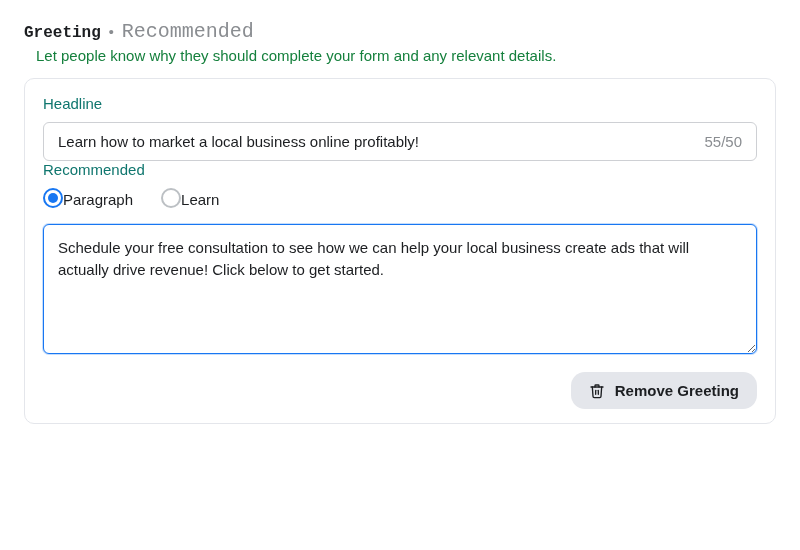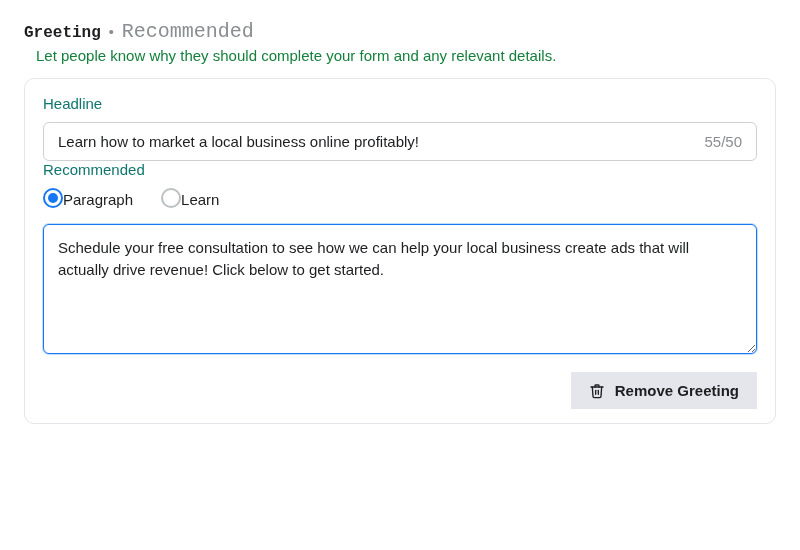--- a/index.html
+++ b/index.html
@@ -124,21 +124,21 @@
       display: flex;
       justify-content: flex-end;
       margin-top: 14px;
     }
     .remove-btn {
       display: flex;
       align-items: center;
       gap: 10px;
       background: #e4e6eb;
       border: none;
-      border-radius: 0;
+      border-radius: 14px;
       padding: 10px 18px;
       font-size: 15px;
       font-weight: 600;
       color: #1c1e21;
       cursor: pointer;
       font-family: inherit;
     }
     .trash-icon {
       width: 16px;
       height: 16px;

